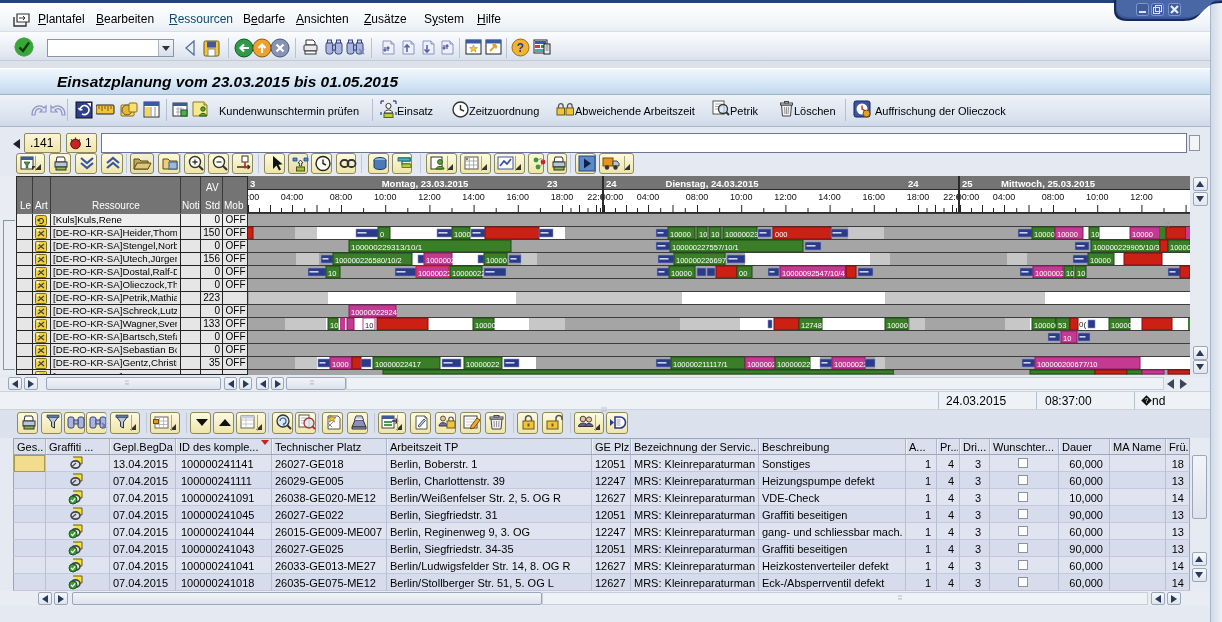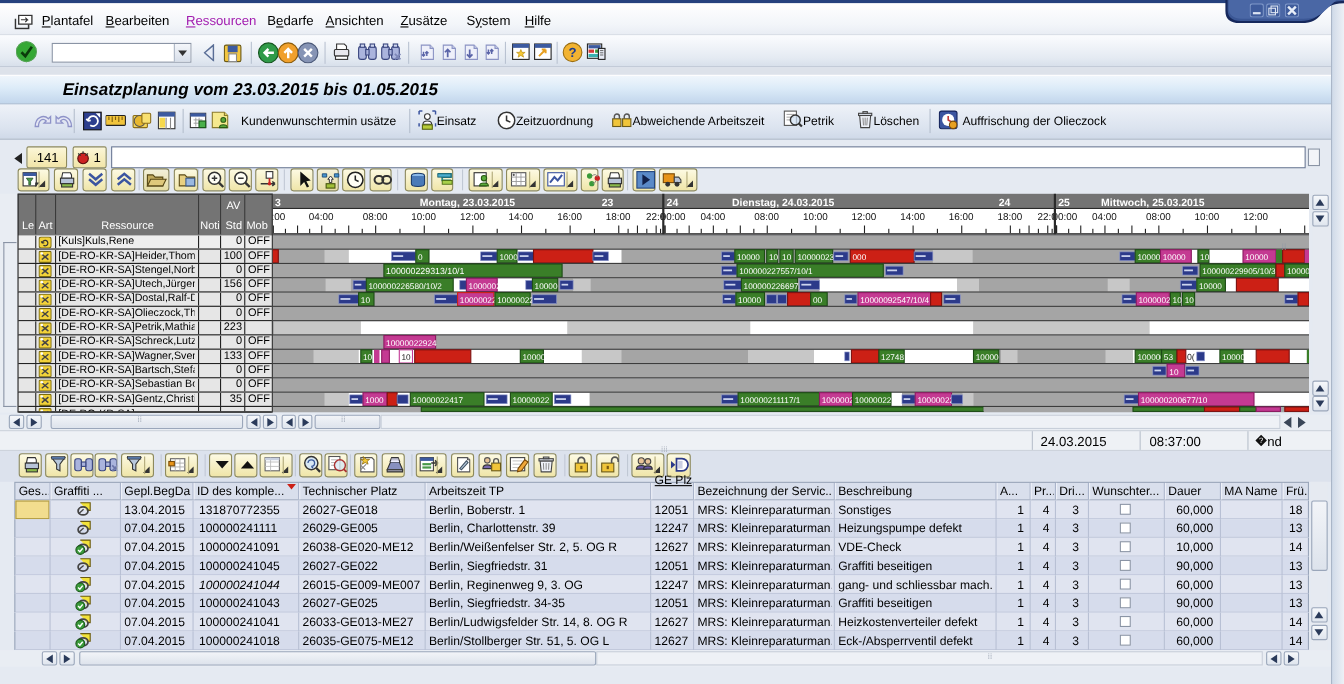--- a/index.html
+++ b/index.html
@@ -24,21 +24,21 @@
     <path d="M3 3 L10 10 M10 3 L3 10" stroke="#e8eef8" stroke-width="2.2"></path>
   </svg>
 <div style="left:0px;top:3px;width:1222px;height:29px;background:linear-gradient(#ffffff,#f2f5f9 70%,#e9edf4);border-bottom:1px solid #d9dee6;"></div>
 <svg style="position:absolute;left:13px;top:13px;" width="17" height="14" viewBox="0 0 17 14">
     <path d="M1 4 L1 13 L13 13 L13 9" fill="none" stroke="#333" stroke-width="1.4"></path>
     <path d="M4 9 L4 1 L16 1 L16 9 Z" fill="#fff" stroke="#333" stroke-width="1.2"></path>
     <path d="M6 5 L12 5 L10 3 M12 5 L10 7" stroke="#333" fill="none"></path>
   </svg>
 <div style="position:absolute;left:38px;top:12px;font-size:12px;color:#000;white-space:nowrap;"><span style="text-decoration:underline">P</span>lantafel</div>
 <div style="position:absolute;left:96px;top:12px;font-size:12px;color:#000;white-space:nowrap;"><span style="text-decoration:underline">B</span>earbeiten</div>
-<div style="position:absolute;left:169px;top:12px;font-size:12px;color:#a21caf;white-space:nowrap;"><span style="text-decoration:underline">R</span>essourcen</div>
+<div style="position:absolute;left:169px;top:12px;font-size:12px;color:#0c4a6e;white-space:nowrap;"><span style="text-decoration:underline">R</span>essourcen</div>
 <div style="position:absolute;left:243px;top:12px;font-size:12px;color:#000;white-space:nowrap;">B<span style="text-decoration:underline">e</span>darfe</div>
 <div style="position:absolute;left:296px;top:12px;font-size:12px;color:#000;white-space:nowrap;"><span style="text-decoration:underline">A</span>nsichten</div>
 <div style="position:absolute;left:364px;top:12px;font-size:12px;color:#000;white-space:nowrap;"><span style="text-decoration:underline">Z</span>usätze</div>
 <div style="position:absolute;left:424px;top:12px;font-size:12px;color:#000;white-space:nowrap;">S<span style="text-decoration:underline">y</span>stem</div>
 <div style="position:absolute;left:477px;top:12px;font-size:12px;color:#000;white-space:nowrap;"><span style="text-decoration:underline">H</span>ilfe</div>
 <div style="left:0px;top:32px;width:1222px;height:29px;background:linear-gradient(#fbfcfe,#e4eaf2 75%,#d8e0eb);border-bottom:1px solid #c3cbd8;"></div>
 <svg style="position:absolute;left:14px;top:37px;" width="21" height="21" viewBox="0 0 21 21">
     <circle cx="10" cy="10" r="9" fill="#35a835" stroke="#156e15"></circle>
     <circle cx="10" cy="10" r="9" fill="none" stroke="#7fd07f" stroke-width="1" opacity="0.6"></circle>
     <path d="M5.5 10.5 L9 14 L15 5.5" stroke="#0b3b0b" stroke-width="2.4" fill="none"></path>
@@ -172,21 +172,21 @@
     <rect x="1" y="2" width="14" height="3" fill="#3c5aa0"></rect>
     <path d="M4 8 L12 8 M4 11 L12 11 M6 6 L6 14 M9 6 L9 14" stroke="#999" stroke-width="0.8"></path>
     <rect x="9" y="9" width="6" height="6" fill="#4ab04a" stroke="#1a5a1a"></rect>
   </svg>
 <svg style="position:absolute;left:191px;top:100px;" width="19" height="19" viewBox="0 0 19 19">
     <path d="M2 2 L13 2 L16 5 L16 16 L2 16 Z" fill="#f6e98e" stroke="#8a7a2a"></path>
     <path d="M13 2 L13 5 L16 5" fill="#e6d66a" stroke="#8a7a2a"></path>
     <circle cx="12" cy="9" r="2.2" fill="#5aaa3a" stroke="#2a5a12"></circle>
     <path d="M8.5 16 C8.5 12.5 15.5 12.5 15.5 16 Z" fill="#5aaa3a" stroke="#2a5a12"></path>
   </svg>
-<div style="position:absolute;left:219px;top:105px;font-size:11px;color:#000;white-space:nowrap;">Kundenwunschtermin usätze</div>
+<div style="position:absolute;left:219px;top:105px;font-size:11px;color:#000;white-space:nowrap;">Kundenwunschtermin prüfen</div>
 <div style="left:372px;top:99px;width:1px;height:22px;background:#b5bfce;"></div>
 <svg style="position:absolute;left:380px;top:100px;" width="17" height="19" viewBox="0 0 17 19">
     <path d="M1 1 L4 1 M1 1 L1 4 M16 1 L13 1 M16 1 L16 4 M1 12 L1 15 M16 12 L16 15" stroke="#3c55a0" stroke-width="1.4" fill="none"></path>
     <circle cx="8.5" cy="6" r="2.6" fill="#fff" stroke="#333"></circle>
     <path d="M4.5 13 C4.5 9 12.5 9 12.5 13 Z" fill="#fff" stroke="#333"></path>
     <rect x="4" y="13.5" width="9" height="4" fill="#b8cc3a" stroke="#55660f"></rect>
   </svg>
 <div style="position:absolute;left:397px;top:105px;font-size:11px;color:#000;white-space:nowrap;">Einsatz</div>
 <svg style="position:absolute;left:452px;top:101px;" width="17" height="17" viewBox="0 0 17 17">
     <circle cx="8.5" cy="8.5" r="7.5" fill="#fff" stroke="#333" stroke-width="1.4"></circle>
@@ -445,21 +445,21 @@
     <div style="left:33px;top:0;width:1px;height:12px;background:#222;"></div>
     <div style="left:163px;top:0;width:1px;height:12px;background:#222;"></div>
     <div style="left:183px;top:0;width:1px;height:12px;background:#222;"></div>
     <div style="left:205px;top:0;width:1px;height:12px;background:#222;"></div>
     <svg style="position:absolute;left:18px;top:1px" width="12" height="11" viewBox="0 0 12 11">
       <rect x="0.5" y="0.5" width="11" height="10" rx="1" fill="#f2d23a" stroke="#7a6a10"></rect>
       <path d="M3 3 L9 8 M9 3 L3 8" stroke="#444" stroke-width="1.3"></path>
       <circle cx="3" cy="2.5" r="1.2" fill="#fff"></circle>
     </svg>
     <div style="left:36px;top:0px;width:124px;height:12px;overflow:hidden;font-size:9.7px;white-space:nowrap;">[DE-RO-KR-SA]Heider,Thoma</div>
-    <div style="left:184px;top:0px;width:19px;height:12px;overflow:hidden;font-size:10px;text-align:right;">100</div>
+    <div style="left:184px;top:0px;width:19px;height:12px;overflow:hidden;font-size:10px;text-align:right;">150</div>
     <div style="left:206px;top:0px;width:25px;height:12px;overflow:hidden;font-size:10px;text-align:center;">OFF</div>
   </div>
 <div style="left:17px;top:239px;width:230px;height:1px;background:#222;"></div>
 <div style="left:17px;top:240px;width:230px;height:12px;background:#e6e6e6;overflow:hidden;">
     <div style="left:15px;top:0;width:1px;height:12px;background:#222;"></div>
     <div style="left:33px;top:0;width:1px;height:12px;background:#222;"></div>
     <div style="left:163px;top:0;width:1px;height:12px;background:#222;"></div>
     <div style="left:183px;top:0;width:1px;height:12px;background:#222;"></div>
     <div style="left:205px;top:0;width:1px;height:12px;background:#222;"></div>
     <svg style="position:absolute;left:18px;top:1px" width="12" height="11" viewBox="0 0 12 11">
@@ -1235,21 +1235,21 @@
 <div style="left:513px;top:413px;width:1px;height:20px;background:#c0c8d4;"></div>
 <div style="left:570px;top:413px;width:1px;height:20px;background:#c0c8d4;"></div>
 <div style="position:absolute;left:601px;top:406px;font-size:7px;color:#9aa2b0;white-space:nowrap;">⁞⁞⁞</div>
 <div style="left:13px;top:438px;width:1177px;height:17px;background:#d9dfec;border:1px solid #9aa6ba;"></div>
 <div style="left:17px;top:441px;width:27px;height:13px;overflow:hidden;font-size:11px;white-space:nowrap;">Ges...</div>
 <div style="left:49px;top:441px;width:59px;height:13px;overflow:hidden;font-size:11px;white-space:nowrap;">Graffiti ...</div>
 <div style="left:113px;top:441px;width:61px;height:13px;overflow:hidden;font-size:11px;white-space:nowrap;">Gepl.BegDa</div>
 <div style="left:179px;top:441px;width:91px;height:13px;overflow:hidden;font-size:11px;white-space:nowrap;">ID des komple...</div>
 <div style="left:275px;top:441px;width:110px;height:13px;overflow:hidden;font-size:11px;white-space:nowrap;">Technischer Platz</div>
 <div style="left:390px;top:441px;width:200px;height:13px;overflow:hidden;font-size:11px;white-space:nowrap;">Arbeitszeit TP</div>
-<div style="left:595px;top:431px;width:34px;height:13px;overflow:hidden;font-size:11px;white-space:nowrap;text-decoration:underline;">GE Plz</div>
+<div style="left:595px;top:441px;width:34px;height:13px;overflow:hidden;font-size:11px;white-space:nowrap;">GE Plz</div>
 <div style="left:634px;top:441px;width:123px;height:13px;overflow:hidden;font-size:11px;white-space:nowrap;">Bezeichnung der Servic...</div>
 <div style="left:762px;top:441px;width:142px;height:13px;overflow:hidden;font-size:11px;white-space:nowrap;">Beschreibung</div>
 <div style="left:909px;top:441px;width:26px;height:13px;overflow:hidden;font-size:11px;white-space:nowrap;">A...</div>
 <div style="left:940px;top:441px;width:18px;height:13px;overflow:hidden;font-size:11px;white-space:nowrap;">Pr...</div>
 <div style="left:963px;top:441px;width:25px;height:13px;overflow:hidden;font-size:11px;white-space:nowrap;">Dri...</div>
 <div style="left:993px;top:441px;width:64px;height:13px;overflow:hidden;font-size:11px;white-space:nowrap;">Wunschter...</div>
 <div style="left:1062px;top:441px;width:46px;height:13px;overflow:hidden;font-size:11px;white-space:nowrap;">Dauer</div>
 <div style="left:1113px;top:441px;width:51px;height:13px;overflow:hidden;font-size:11px;white-space:nowrap;">MA Name</div>
 <div style="left:1169px;top:441px;width:20px;height:13px;overflow:hidden;font-size:11px;white-space:nowrap;">Frü...</div>
 <div style="left:45px;top:439px;width:1px;height:15px;background:#aab4ca;"></div>
@@ -1288,21 +1288,21 @@
 <div style="left:13px;top:455px;width:1177px;height:17px;background:#e0e4f0;border-left:1px solid #9aa6ba;border-right:1px solid #9aa6ba;border-bottom:1px solid #c2c9dc;"></div>
 <div style="left:14px;top:455px;width:31px;height:17px;background:#f2dd8e;border:1px solid #b09a40;"></div>
 <div style="left:68px;top:456px;width:17px;height:15px;">
     <svg style="position:absolute" width="17" height="15" viewBox="0 0 17 15">
       <path d="M5 1 L14 1 L14 8 L11 8" fill="#f2e23a" stroke="#6a5a10"></path>
       <ellipse cx="7.5" cy="8.5" rx="4.5" ry="3.6" fill="none" stroke="#444" stroke-width="1.6"></ellipse>
       <path d="M3.5 11 L8 7" stroke="#444" stroke-width="1.2"></path>
     </svg>
   </div>
 <div style="left:113px;top:458px;width:60px;height:13px;overflow:hidden;font-size:11px;white-space:nowrap;">13.04.2015</div>
-<div style="left:181px;top:458px;width:86px;height:13px;overflow:hidden;font-size:11px;white-space:nowrap;">131870772355</div>
+<div style="left:181px;top:458px;width:86px;height:13px;overflow:hidden;font-size:11px;white-space:nowrap;">100000241141</div>
 <div style="left:275px;top:458px;width:109px;height:13px;overflow:hidden;font-size:11px;white-space:nowrap;">26027-GE018</div>
 <div style="left:390px;top:458px;width:198px;height:13px;overflow:hidden;font-size:11px;white-space:nowrap;">Berlin, Boberstr. 1</div>
 <div style="left:595px;top:458px;width:33px;height:13px;overflow:hidden;font-size:11px;white-space:nowrap;">12051</div>
 <div style="left:634px;top:458px;width:122px;height:13px;overflow:hidden;font-size:11px;white-space:nowrap;">MRS: Kleinreparaturman...</div>
 <div style="left:762px;top:458px;width:141px;height:13px;overflow:hidden;font-size:11px;white-space:nowrap;">Sonstiges</div>
 <div style="left:905px;top:458px;width:26px;height:13px;overflow:hidden;font-size:11px;white-space:nowrap;text-align:right;">1</div>
 <div style="left:936px;top:458px;width:18px;height:13px;overflow:hidden;font-size:11px;white-space:nowrap;text-align:right;">4</div>
 <div style="left:959px;top:458px;width:22px;height:13px;overflow:hidden;font-size:11px;white-space:nowrap;text-align:right;">3</div>
 <div style="left:1018px;top:458px;width:10px;height:10px;background:#fff;border:1px solid #8a94a5;"></div>
 <div style="left:1058px;top:458px;width:45px;height:13px;overflow:hidden;font-size:11px;white-space:nowrap;text-align:right;">60,000</div>
@@ -1436,21 +1436,21 @@
 <div style="left:68px;top:524px;width:17px;height:15px;">
     <svg style="position:absolute" width="17" height="15" viewBox="0 0 17 15">
       <path d="M5 1 L14 1 L14 8 L11 8" fill="#f2e23a" stroke="#6a5a10"></path>
       <ellipse cx="7.5" cy="8.5" rx="4.5" ry="3.6" fill="none" stroke="#444" stroke-width="1.6"></ellipse>
       <path d="M3.5 11 L8 7" stroke="#444" stroke-width="1.2"></path>
       <circle cx="5" cy="10" r="4" fill="#3a9a3a" stroke="#1a5a1a"></circle>
       <path d="M3 10 L4.6 11.6 L7.2 8.4" stroke="#fff" stroke-width="1.3" fill="none"></path>
     </svg>
   </div>
 <div style="left:113px;top:526px;width:60px;height:13px;overflow:hidden;font-size:11px;white-space:nowrap;">07.04.2015</div>
-<div style="left:181px;top:526px;width:86px;height:13px;overflow:hidden;font-size:11px;white-space:nowrap;font-style:italic;">100000241044</div>
+<div style="left:181px;top:526px;width:86px;height:13px;overflow:hidden;font-size:11px;white-space:nowrap;">100000241044</div>
 <div style="left:275px;top:526px;width:109px;height:13px;overflow:hidden;font-size:11px;white-space:nowrap;">26015-GE009-ME007</div>
 <div style="left:390px;top:526px;width:198px;height:13px;overflow:hidden;font-size:11px;white-space:nowrap;">Berlin, Reginenweg 9, 3. OG</div>
 <div style="left:595px;top:526px;width:33px;height:13px;overflow:hidden;font-size:11px;white-space:nowrap;">12247</div>
 <div style="left:634px;top:526px;width:122px;height:13px;overflow:hidden;font-size:11px;white-space:nowrap;">MRS: Kleinreparaturman...</div>
 <div style="left:762px;top:526px;width:141px;height:13px;overflow:hidden;font-size:11px;white-space:nowrap;">gang- und schliessbar mach...</div>
 <div style="left:905px;top:526px;width:26px;height:13px;overflow:hidden;font-size:11px;white-space:nowrap;text-align:right;">1</div>
 <div style="left:936px;top:526px;width:18px;height:13px;overflow:hidden;font-size:11px;white-space:nowrap;text-align:right;">4</div>
 <div style="left:959px;top:526px;width:22px;height:13px;overflow:hidden;font-size:11px;white-space:nowrap;text-align:right;">3</div>
 <div style="left:1018px;top:526px;width:10px;height:10px;background:#fff;border:1px solid #8a94a5;"></div>
 <div style="left:1058px;top:526px;width:45px;height:13px;overflow:hidden;font-size:11px;white-space:nowrap;text-align:right;">60,000</div>

